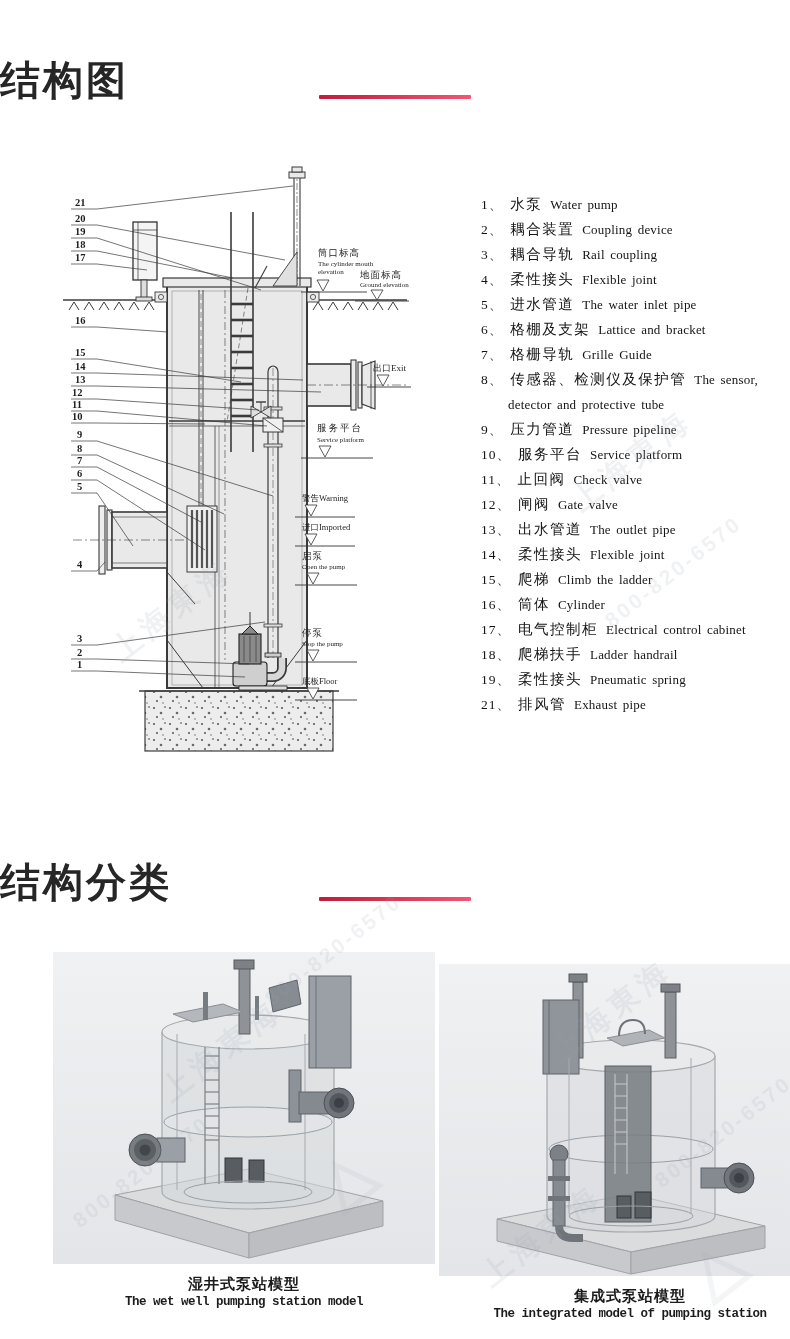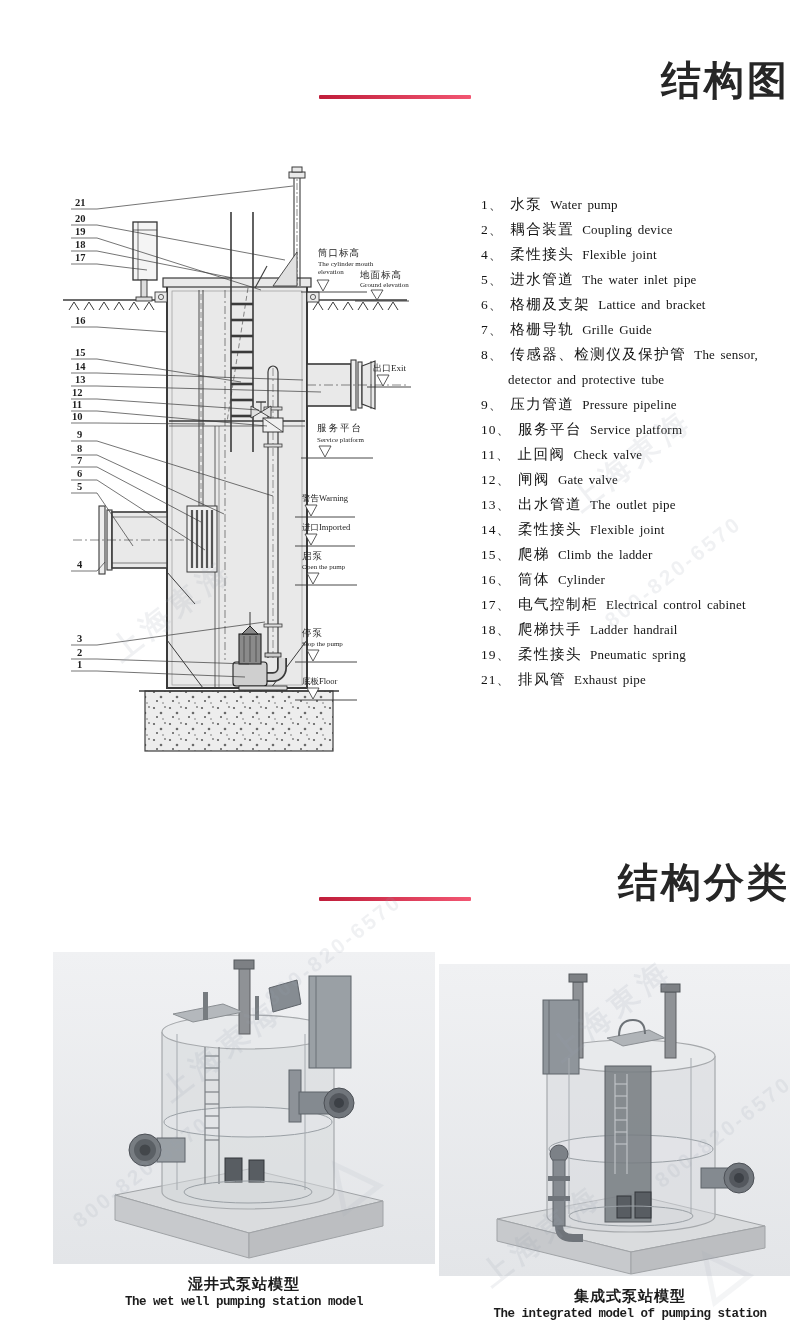--- a/index.html
+++ b/index.html
@@ -1,19 +1,19 @@
 <!DOCTYPE html>
 <html><head>
 <meta charset="utf-8">
 <style>
   html,body{margin:0;padding:0;}
   body{width:790px;height:1339px;position:relative;background:#ffffff;overflow:hidden;
        font-family:"Liberation Sans",sans-serif;color:#222;}
   .abs{position:absolute;}
-  .sec-title{position:absolute;width:100%;text-align:right;font-size:40px;font-weight:700;
+  .sec-title{position:absolute;width:100%;text-align:left;font-size:40px;font-weight:700;
              letter-spacing:3px;color:#262626;font-family:"Liberation Sans",sans-serif;}
   .red-bar{position:absolute;left:calc(50% - 76px);width:152px;height:4px;
            background:linear-gradient(90deg,#c01d3a,#f25672);border-radius:1px;}
   
   #parts{position:absolute;left:481px;top:192px;width:302px;margin:0;padding:0;list-style:none;
          font-family:"Liberation Serif",serif;font-weight:400;color:#141414;}
   .part-row{line-height:25px;font-size:14.5px;padding-left:27px;text-indent:-27px;}
   .pnum{font-size:13.5px;margin-right:7px;letter-spacing:1px;}
   .pcn{letter-spacing:1.5px;}
   .pen{font-size:13px;margin-left:8px;letter-spacing:0.2px;word-spacing:2px;}
@@ -265,20 +265,21 @@
 
     <text x="247" y="524" font-size="8.5">底板Floor</text>
     <path d="M252,528 L264,528 L258,539 Z" fill="#fff" stroke="#333" stroke-width="0.8"></path>
     <line x1="240" y1="540" x2="302" y2="540" stroke="#333" stroke-width="0.9"></line>
   </g>
 </svg>
 
 <ol id="parts">
     <li class="part-row"><span class="pnum">1、</span><span class="pcn">水泵</span><span class="pen">Water pump</span></li>
     <li class="part-row"><span class="pnum">2、</span><span class="pcn">耦合装置</span><span class="pen">Coupling device</span></li>
+    <li class="part-row"><span class="pnum">3、</span><span class="pcn">耦合导轨</span><span class="pen">Rail coupling</span></li>
     <li class="part-row"><span class="pnum">4、</span><span class="pcn">柔性接头</span><span class="pen">Flexible joint</span></li>
     <li class="part-row"><span class="pnum">5、</span><span class="pcn">进水管道</span><span class="pen">The water inlet pipe</span></li>
     <li class="part-row"><span class="pnum">6、</span><span class="pcn">格棚及支架</span><span class="pen">Lattice and bracket</span></li>
     <li class="part-row"><span class="pnum">7、</span><span class="pcn">格栅导轨</span><span class="pen">Grille Guide</span></li>
     <li class="part-row"><span class="pnum">8、</span><span class="pcn">传感器、检测仪及保护管</span><span class="pen">The sensor, detector and protective tube</span></li>
     <li class="part-row"><span class="pnum">9、</span><span class="pcn">压力管道</span><span class="pen">Pressure pipeline</span></li>
     <li class="part-row"><span class="pnum">10、</span><span class="pcn">服务平台</span><span class="pen">Service platform</span></li>
     <li class="part-row"><span class="pnum">11、</span><span class="pcn">止回阀</span><span class="pen">Check valve</span></li>
     <li class="part-row"><span class="pnum">12、</span><span class="pcn">闸阀</span><span class="pen">Gate valve</span></li>
     <li class="part-row"><span class="pnum">13、</span><span class="pcn">出水管道</span><span class="pen">The outlet pipe</span></li>

